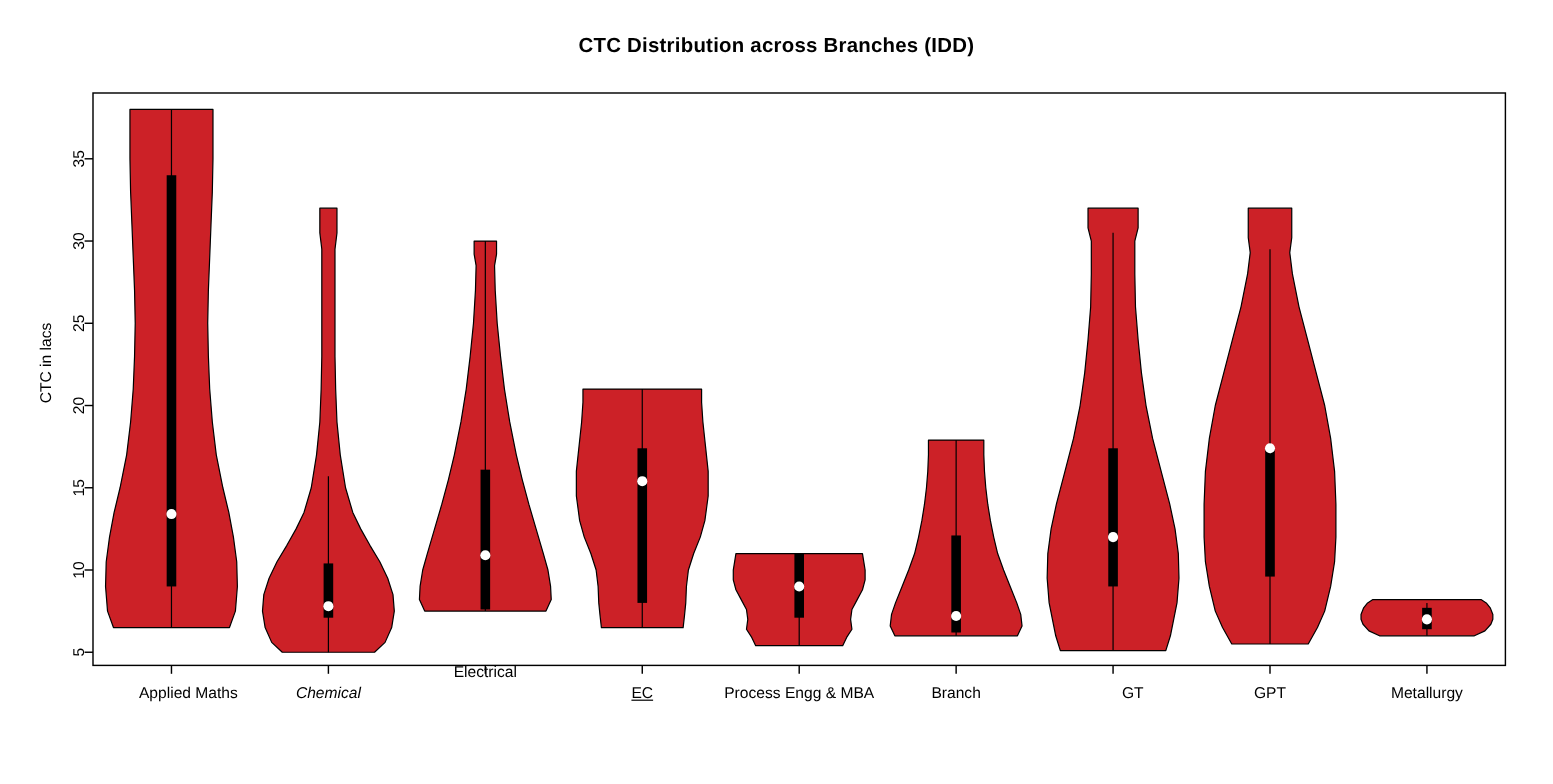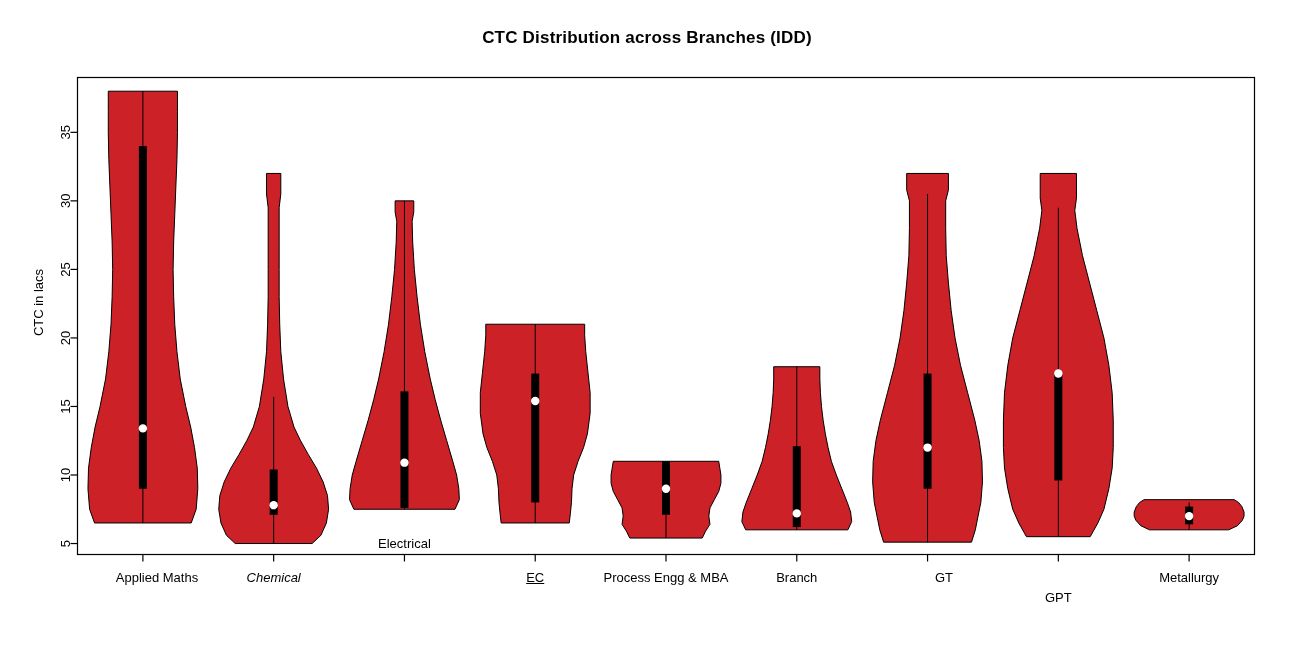--- a/index.html
+++ b/index.html
@@ -114,21 +114,21 @@
         <path d="M1228.66,529.83 L1237.45,525.72 L1242.39,520.23 L1244.04,516.12 L1244.04,512.01 L1241.84,506.53 L1238.55,502.41 L1234.15,499.67 L1144.07,499.67 L1139.68,502.41 L1136.38,506.53 L1134.18,512.01 L1134.18,516.12 L1135.83,520.23 L1140.78,525.72 L1149.56,529.83 Z" fill="#CC2127" stroke="#000000" stroke-width="1" stroke-linejoin="round"></path>
         <line x1="1189.111111111111" y1="529.8275862068965" x2="1189.111111111111" y2="502.41379310344826" stroke="#000" stroke-width="1"></line>
         <rect x="1185.111111111111" y="506.5258620689655" width="8" height="17.818965517241338" fill="#000000"></rect>
         <circle cx="1189.111111111111" cy="516.1206896551724" r="4.2" fill="#FFFFFF"></circle>
       </g>
     </svg>
 
   <div id="xtick-labels">
       <div class="xtick-label" style="left: 157px; top: 569.5px;">Applied Maths</div>
       <div class="xtick-label" style="left: 273.667px; top: 569.5px; font-style: italic;">Chemical</div>
-      <div class="xtick-label" style="left: 404.444px; top: 536px;">Electrical</div>
+      <div class="xtick-label" style="left: 404.444px; top: 552px;">Electrical</div>
       <div class="xtick-label" style="left: 535.222px; top: 569.5px; text-decoration: underline;">EC</div>
       <div class="xtick-label" style="left: 666px; top: 569.5px;">Process Engg &amp; MBA</div>
       <div class="xtick-label" style="left: 796.778px; top: 569.5px;">Branch</div>
       <div class="xtick-label" style="left: 944px; top: 569.5px;">GT</div>
-      <div class="xtick-label" style="left: 1058.33px; top: 569.5px; margin-top: 20px;">GPT</div>
+      <div class="xtick-label" style="left: 1058.33px; top: 569.5px;">GPT</div>
       <div class="xtick-label" style="left: 1189.11px; top: 569.5px;">Metallurgy</div>
     </div>
 </div>
 
 </body></html>

